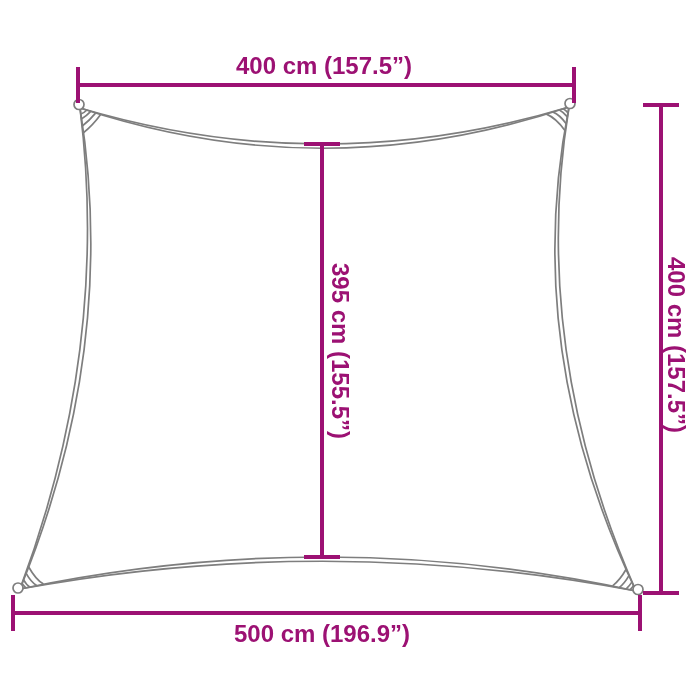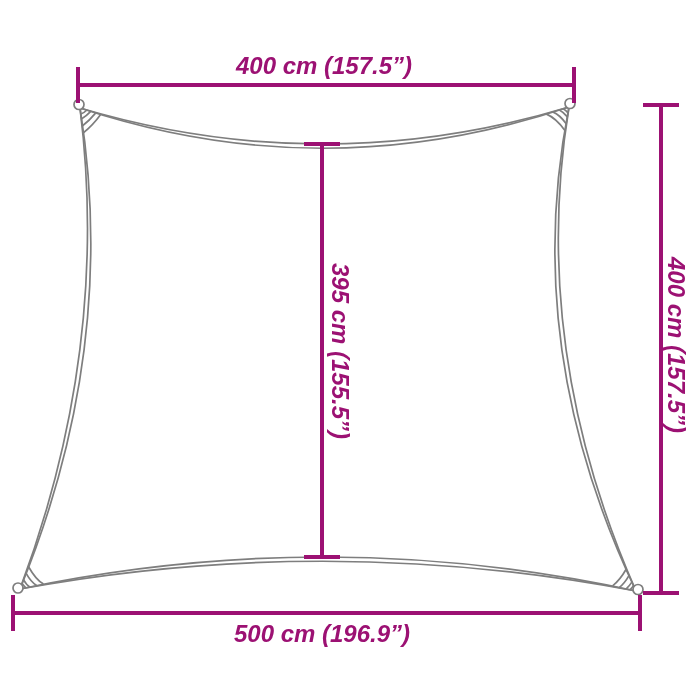--- a/index.html
+++ b/index.html
@@ -2,21 +2,20 @@
 <html><head>
 <meta charset="utf-8">
 <style>
   html,body{margin:0;padding:0;background:#fff;}
   .stage{
     position:relative;
     width:700px;height:697px;
     background:#fff;
     font-family:"Liberation Sans", sans-serif;
     overflow:hidden;
-    font-style:italic;
   }
   svg{display:block;}
   .dim-label{
     font-family:"Liberation Sans", sans-serif;
     font-size:24px;
     font-weight:700;
     letter-spacing:0px;
   }
   .sail-stroke{fill:none;stroke-width:1.7;}
   .dim-stroke{stroke-width:4;}

